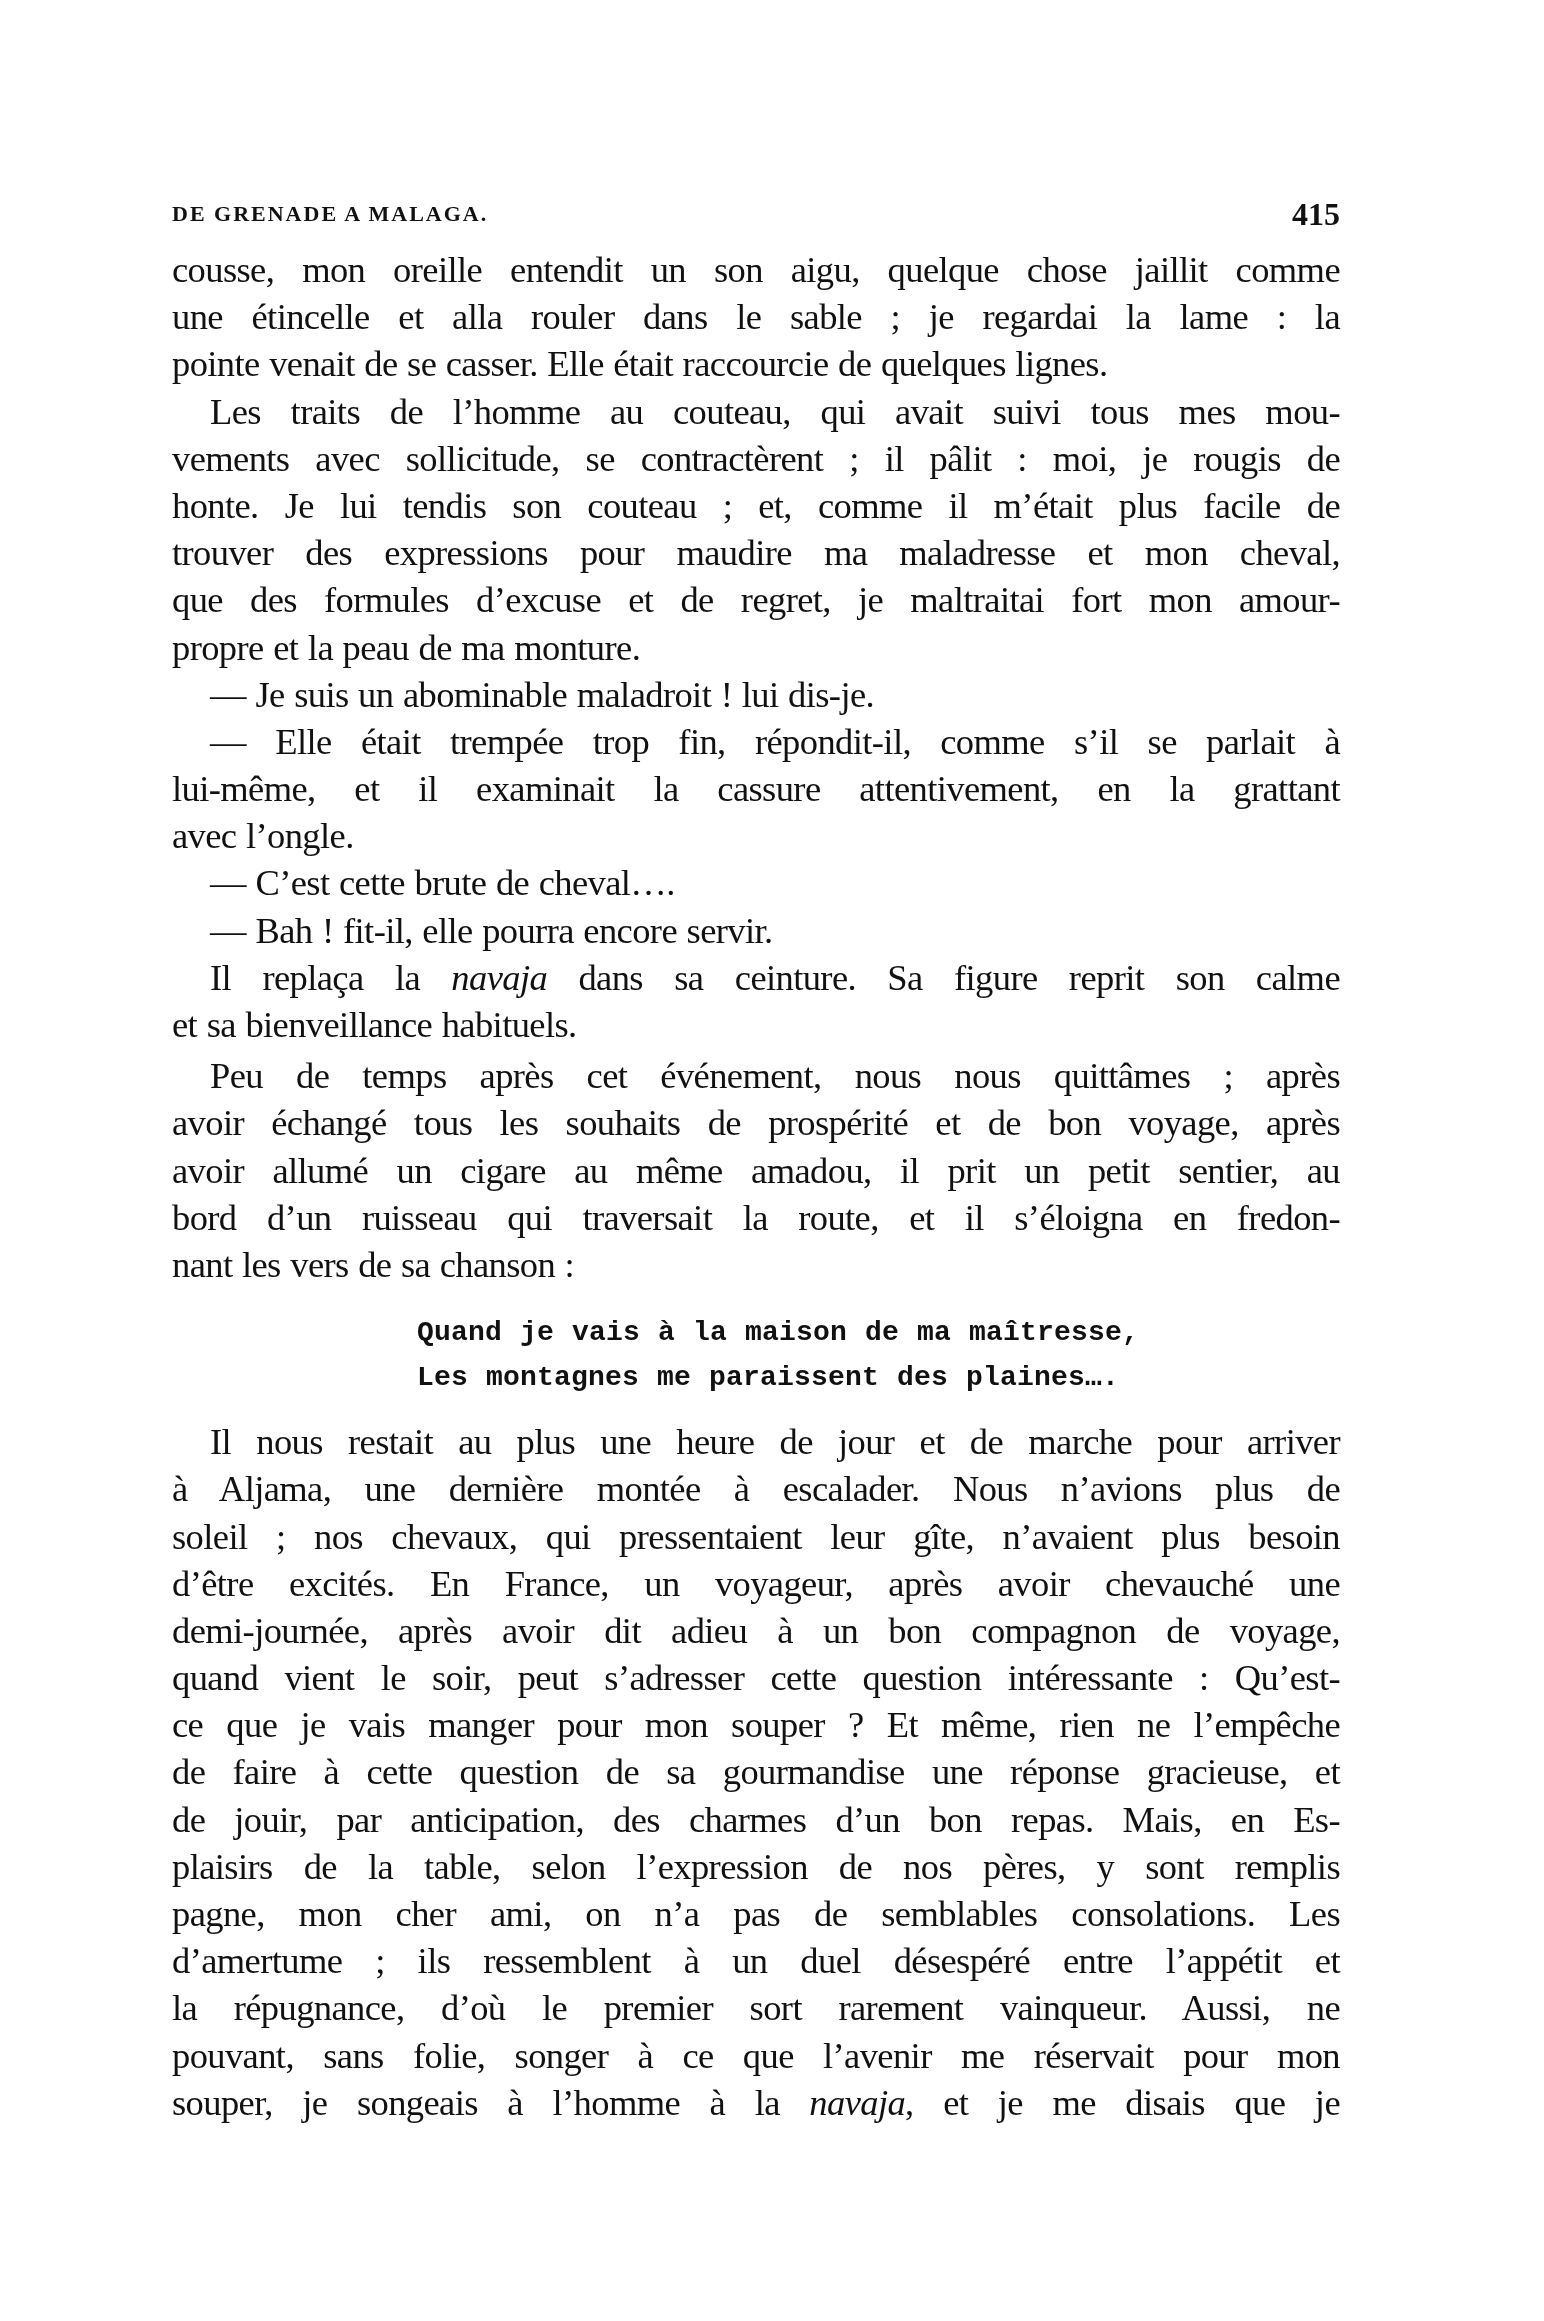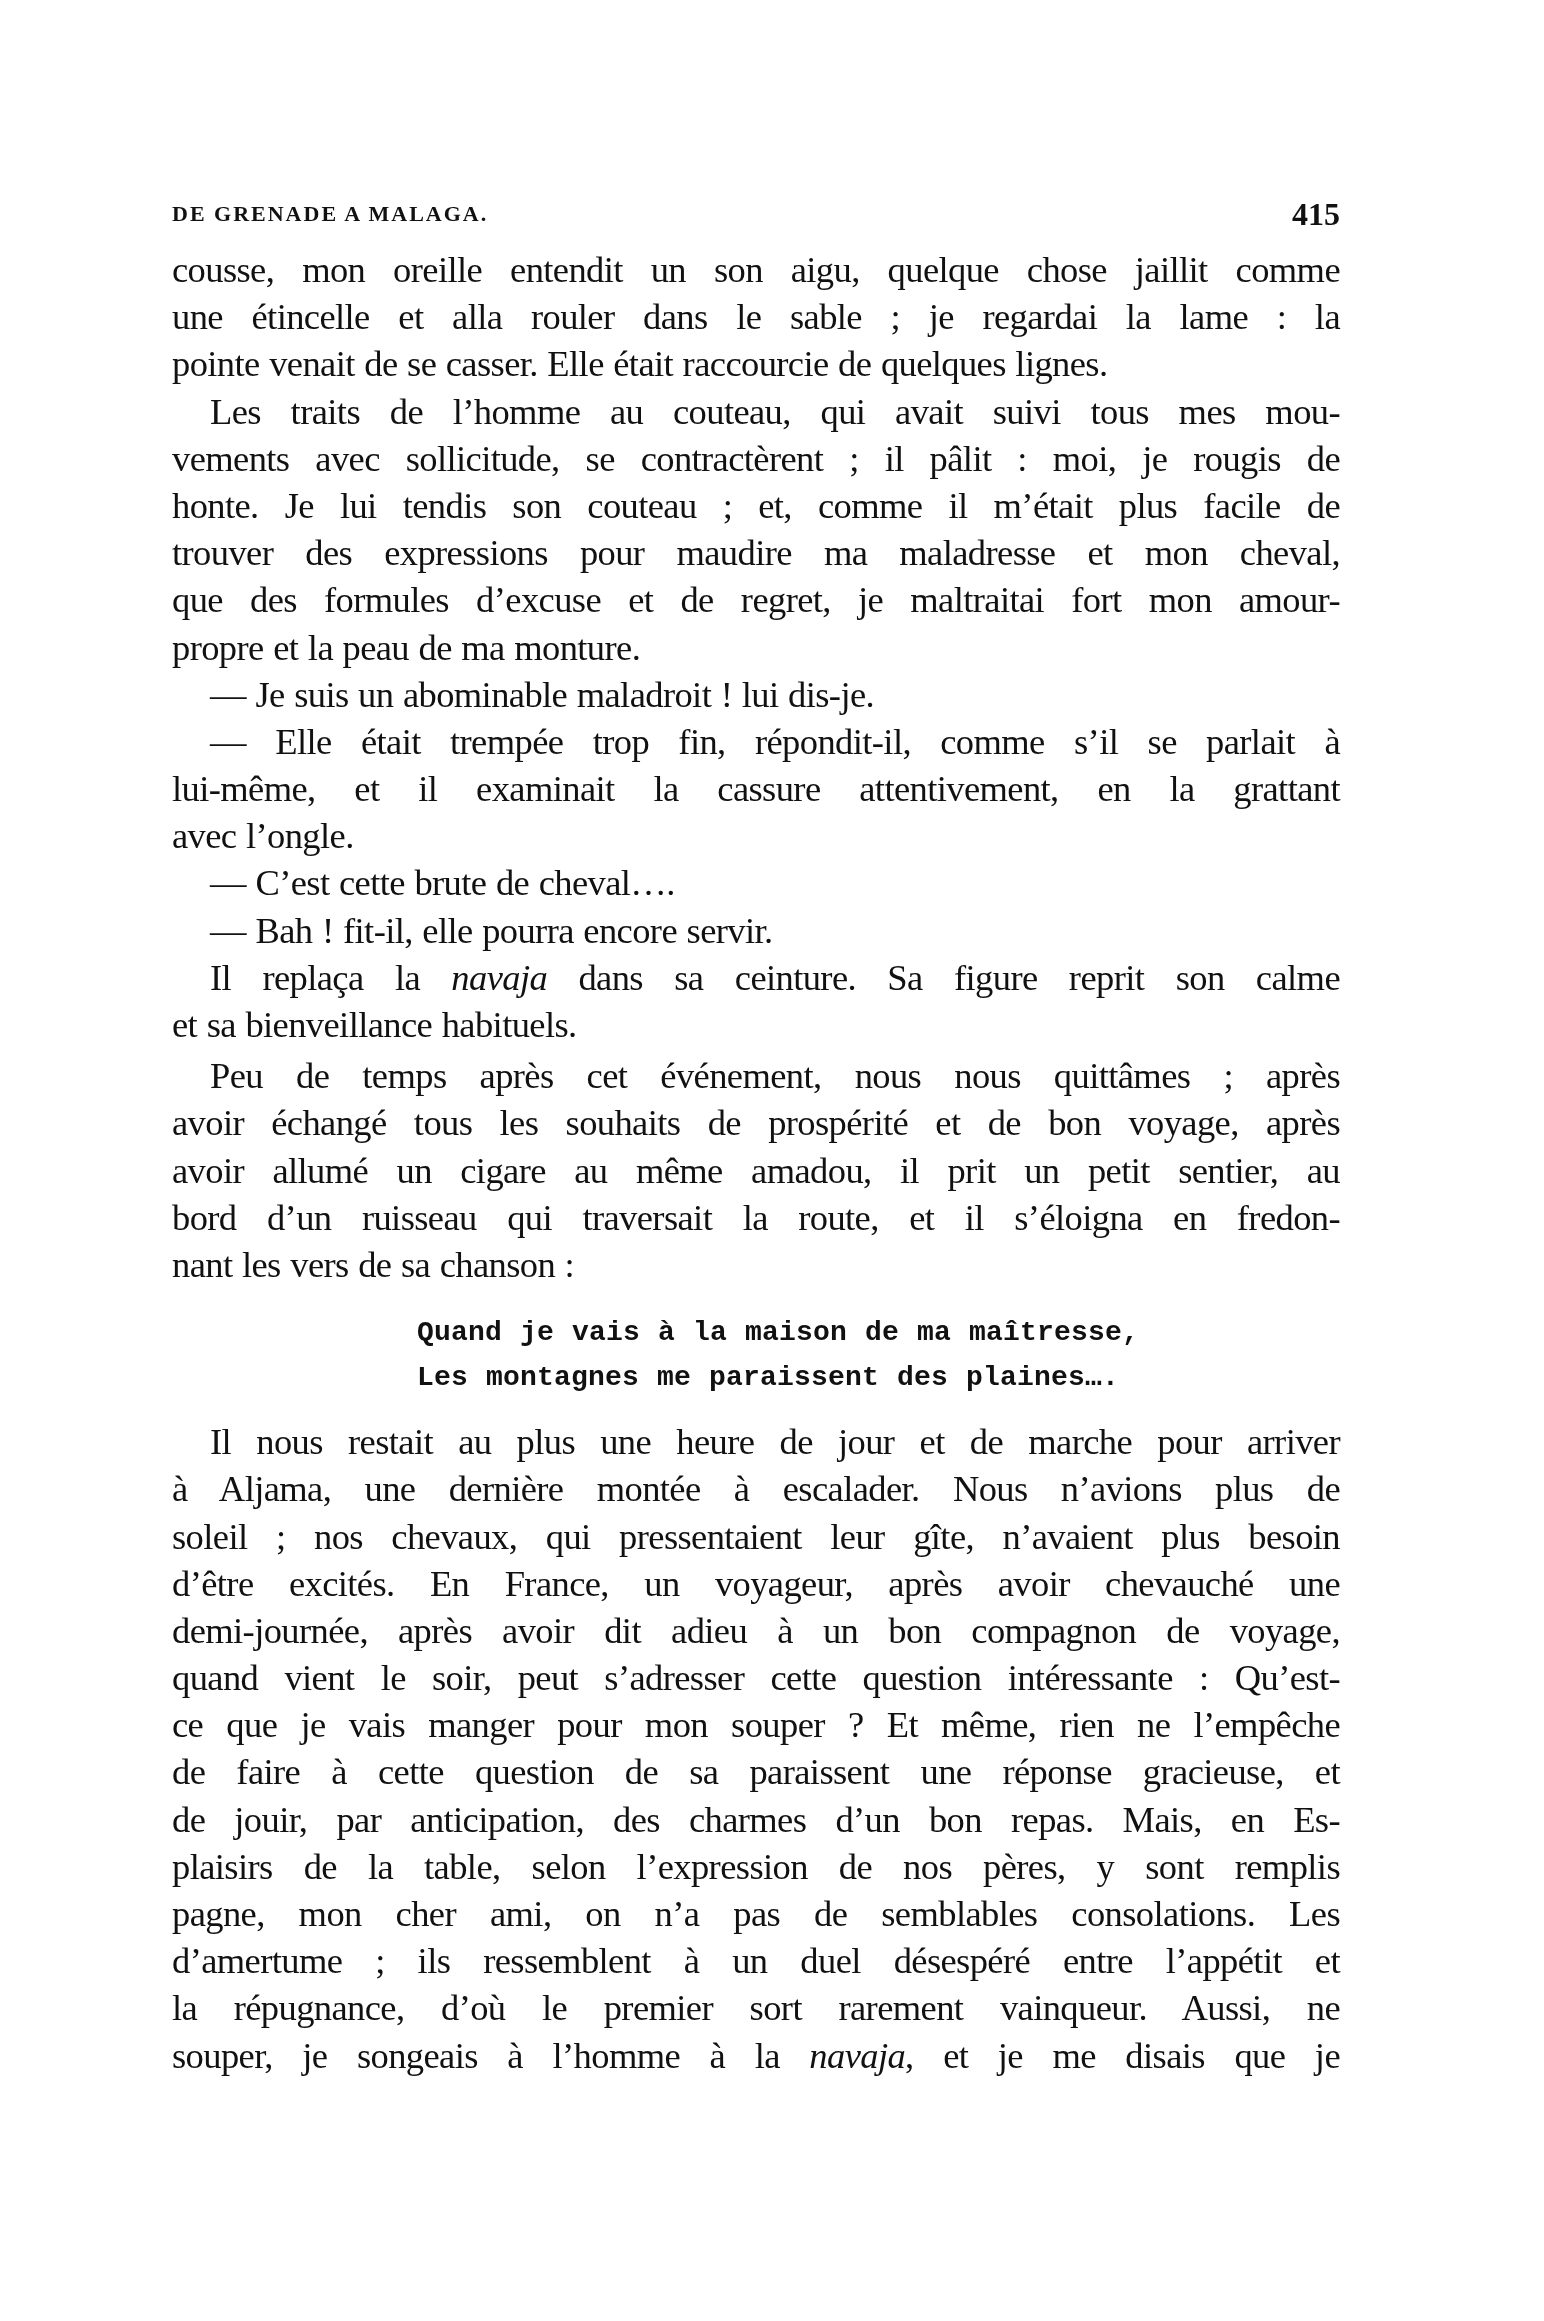--- a/index.html
+++ b/index.html
@@ -145,23 +145,24 @@
     </div>
 
     <div>
       <span class="line indent">Il nous restait au plus une heure de jour et de marche pour arriver</span>
       <span class="line">à Aljama, une dernière montée à escalader. Nous n’avions plus de</span>
       <span class="line">soleil ; nos chevaux, qui pressentaient leur gîte, n’avaient plus besoin</span>
       <span class="line">d’être excités. En France, un voyageur, après avoir chevauché une</span>
       <span class="line">demi-journée, après avoir dit adieu à un bon compagnon de voyage,</span>
       <span class="line">quand vient le soir, peut s’adresser cette question intéressante : Qu’est-</span>
       <span class="line">ce que je vais manger pour mon souper ? Et même, rien ne l’empêche</span>
-      <span class="line">de faire à cette question de sa paraissent une réponse gracieuse, et</span>
+      <span class="line">de faire à cette question de sa gourmandise une réponse gracieuse, et</span>
       <span class="line">de jouir, par anticipation, des charmes d’un bon repas. Mais, en Es-</span>
       <span class="line">plaisirs de la table, selon l’expression de nos pères, y sont remplis</span>
       <span class="line">pagne, mon cher ami, on n’a pas de semblables consolations. Les</span>
       <span class="line">d’amertume ; ils ressemblent à un duel désespéré entre l’appétit et</span>
       <span class="line">la répugnance, d’où le premier sort rarement vainqueur. Aussi, ne</span>
+      <span class="line">pouvant, sans folie, songer à ce que l’avenir me réservait pour mon</span>
       <span class="line"><span>souper, je songeais à l’homme à la </span><em>navaja</em><span>, et je me disais que je</span></span>
     </div>
 
   </div>
 </div>
 
 </body></html>

